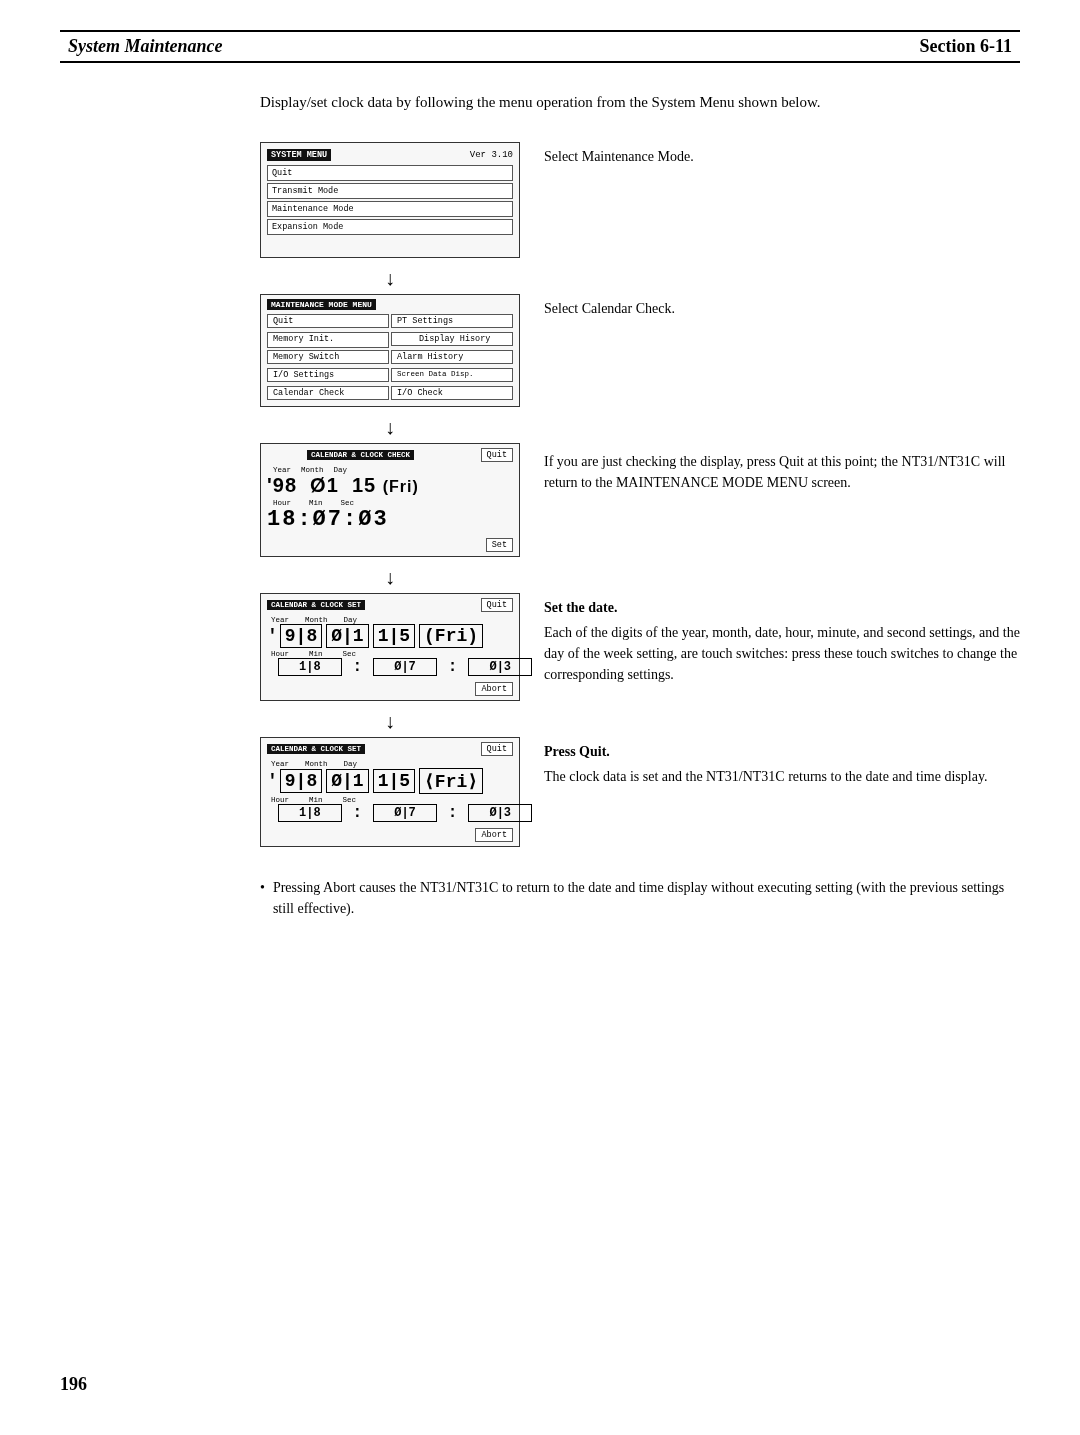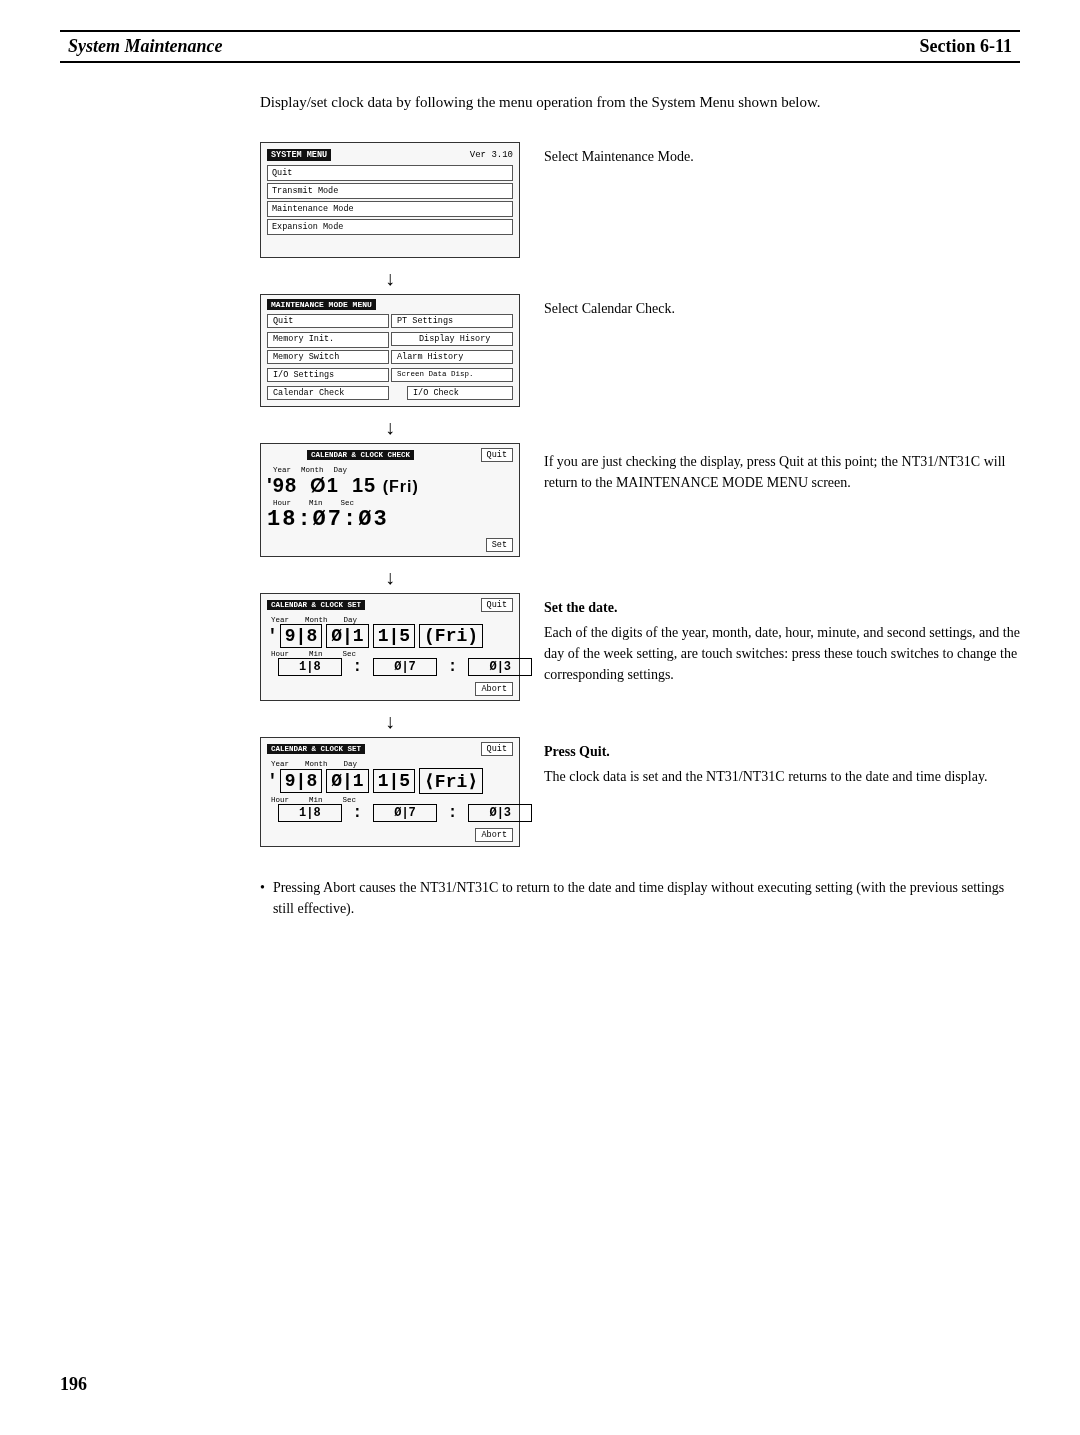--- a/index.html
+++ b/index.html
@@ -234,21 +234,21 @@
             <div class="two-col-btns">
               <div class="btn-mockup" style="display:block; margin-bottom:2px;">Quit</div>
               <div class="btn-mockup" style="display:block; margin-bottom:2px;">PT Settings</div>
               <div class="btn-mockup" style="display:block; margin-bottom:0;">Memory Init.</div>
               <div class="btn-mockup" style="display:block; margin-bottom:2px;padding-left:27px;">Display Hisory</div>
               <div class="btn-mockup" style="display:block; margin-bottom:2px;">Memory Switch</div>
               <div class="btn-mockup" style="display:block; margin-bottom:2px;">Alarm History</div>
               <div class="btn-mockup" style="display:block; margin-bottom:2px;">I/O Settings</div>
               <div class="btn-mockup" style="display:block; margin-bottom:2px; font-size:7.5px;">Screen Data Disp.</div>
               <div class="btn-mockup" style="display:block; margin-bottom:2px;">Calendar Check</div>
-              <div class="btn-mockup" style="display:block; margin-bottom:2px;margin-left:16px;">I/O Check</div>
+              <div class="btn-mockup" style="display:block; margin-bottom:2px;">I/O Check</div>
             </div>
           </div>
         </div>
       </div>
       <div class="desc-col">
         <span>Select Calendar Check.</span>
       </div>
     </div>
 
     <div class="arrow-row">

